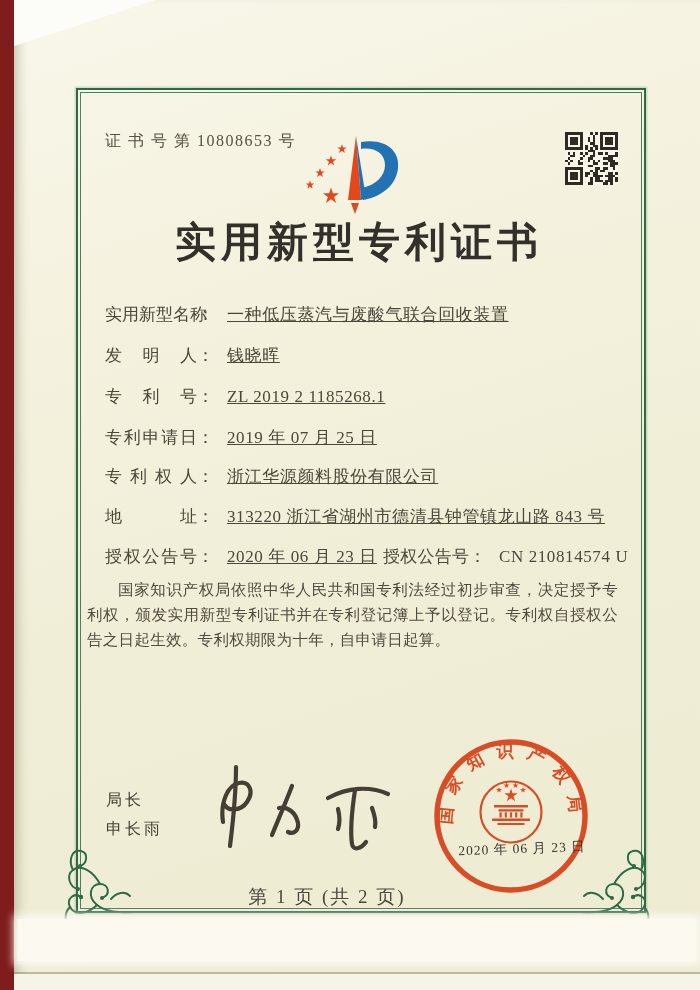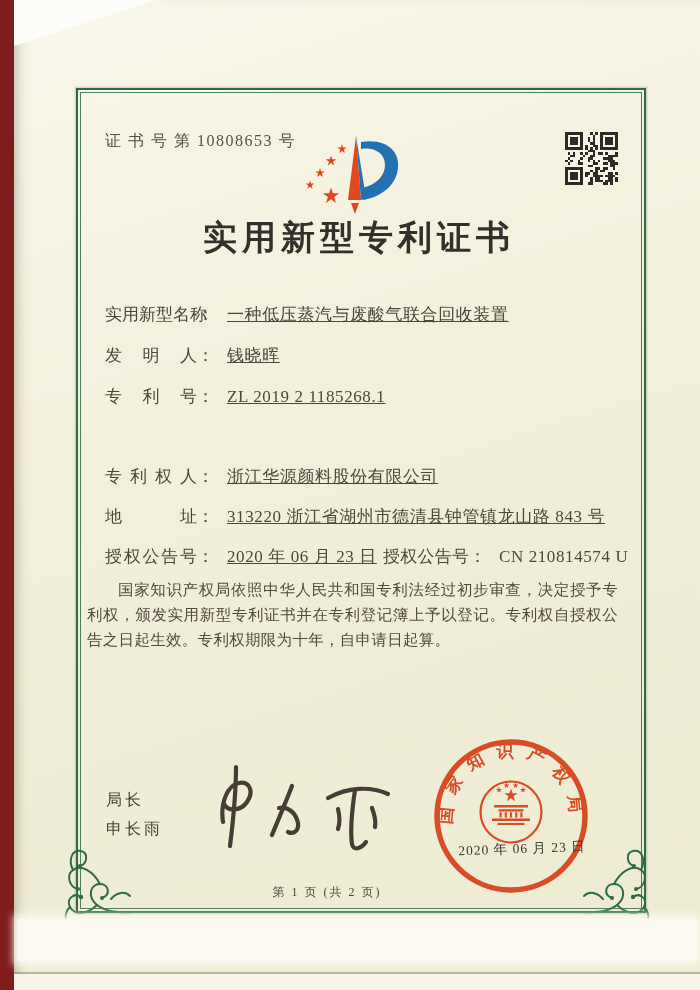--- a/index.html
+++ b/index.html
@@ -13,41 +13,41 @@
   .frame{position:absolute;left:62px;top:88px;width:566px;height:821px;
          border:2.5px solid #2d6a46;box-shadow:0 0 0 1.5px rgba(45,106,70,.18);}
   .frame-inner{position:absolute;inset:2px;border:1px solid rgba(45,106,70,.85);}
   .flourish{position:absolute;width:82px;height:84px;}
   .fl-left{left:48px;top:844px;}
   .fl-right{right:48px;top:844px;transform:scaleX(-1);}
   .cert-no{position:absolute;left:91px;top:131px;font-size:16px;letter-spacing:1.5px;color:#55503f;}
   .logo{position:absolute;left:283px;top:134px;width:106px;height:82px;}
   .qr{position:absolute;left:551px;top:132px;width:53px;height:53px;}
   .title{position:absolute;left:62px;top:215px;width:566px;margin:0;text-align:center;
-         font-size:34px;font-weight:700;letter-spacing:5px;color:#33302b;}
+         font-size:41px;font-weight:700;letter-spacing:5px;color:#33302b;}
   .field{position:absolute;left:91px;right:62px;font-size:17px;color:#4c473b;white-space:nowrap;text-decoration:underline;}
   .flabel{display:inline-block;}
   .jlabel{display:inline-block;width:92px;text-align:justify;text-align-last:justify;
           -moz-text-align-last:justify;vertical-align:bottom;}
   .jlabel2{width:86px;}
   .colon{display:inline-block;}
   .fvalue{margin-left:13px;letter-spacing:0.6px;}
   .pair2{position:absolute;left:278px;top:0;}
   .body-text{position:absolute;left:73px;top:577px;width:531px;font-size:15.5px;line-height:25px;
              color:#514b3f;text-align:justify;letter-spacing:0.3px;}
   .body-text p{margin:0;text-indent:2em;}
   .director-title{position:absolute;left:92px;top:790px;font-size:16px;letter-spacing:3px;color:#464134;}
   .director-name{position:absolute;left:92px;top:819px;font-size:16px;letter-spacing:3px;color:#464134;}
   .signature{position:absolute;left:181px;top:760px;width:210px;height:98px;opacity:.9;}
   .seal{position:absolute;left:416px;top:735px;width:162px;height:162px;opacity:.93;mix-blend-mode:multiply;}
   .seal-ring{font-size:17px;font-weight:700;letter-spacing:12px;fill:#e6451d;}
   .seal-date{position:absolute;left:424px;top:840px;width:168px;text-align:center;font-size:13.5px;
              letter-spacing:1px;color:#3a342d;transform:rotate(-2deg);}
   .page-info{position:absolute;left:62px;top:884px;width:502px;text-align:center;
-             font-size:12px;letter-spacing:2px;color:#4c473b;}
+             font-size:19px;letter-spacing:2px;color:#4c473b;}
   .band{position:absolute;left:4px;right:4px;top:919px;height:42px;background:#fcfaf0;
         box-shadow:0 0 8px 4px #fcfaf0;}
   .note{position:absolute;left:0;right:0;top:931px;text-align:center;font-size:14px;
         letter-spacing:3px;color:#4c473b;}
   .edge-line{position:absolute;left:0;right:0;top:972px;height:2px;background:rgba(100,90,60,.35);}
   .edge-below{position:absolute;left:0;right:0;top:974px;height:16px;background:#f6f4e8;}
   .green-stroke{stroke:#2d6a46;stroke-width:2;fill:none;stroke-linecap:round;}
 </style>
 </head>
 <body>
@@ -237,20 +237,23 @@
 
     <div class="field" style="top:303px">
       <span class="flabel"><span class="jlabel">实用新型名称</span><span class="colon">：</span></span><span class="fvalue">一种低压蒸汽与废酸气联合回收装置</span>
     </div>
     <div class="field" style="top:344px">
       <span class="flabel"><span class="jlabel">发明人</span><span class="colon">：</span></span><span class="fvalue">钱晓晖</span>
     </div>
     <div class="field" style="top:385px">
       <span class="flabel"><span class="jlabel">专利号</span><span class="colon">：</span></span><span class="fvalue">ZL 2019 2 1185268.1</span>
     </div>
+    <div class="field" style="top:426px">
+      <span class="flabel"><span class="jlabel">专利申请日</span><span class="colon">：</span></span><span class="fvalue">2019 年 07 月 25 日</span>
+    </div>
     <div class="field" style="top:465px">
       <span class="flabel"><span class="jlabel">专利权人</span><span class="colon">：</span></span><span class="fvalue">浙江华源颜料股份有限公司</span>
     </div>
     <div class="field" style="top:505px">
       <span class="flabel"><span class="jlabel">地址</span><span class="colon">：</span></span><span class="fvalue">313220 浙江省湖州市德清县钟管镇龙山路 843 号</span>
     </div>
     <div class="field" style="top:545px">
       <span class="flabel"><span class="jlabel">授权公告号</span><span class="colon">：</span></span><span class="fvalue">2020 年 06 月 23 日</span>
       <span class="pair2">
         <span class="flabel"><span class="jlabel jlabel2">授权公告号</span><span class="colon">：</span></span><span class="fvalue">CN 210814574 U</span>

